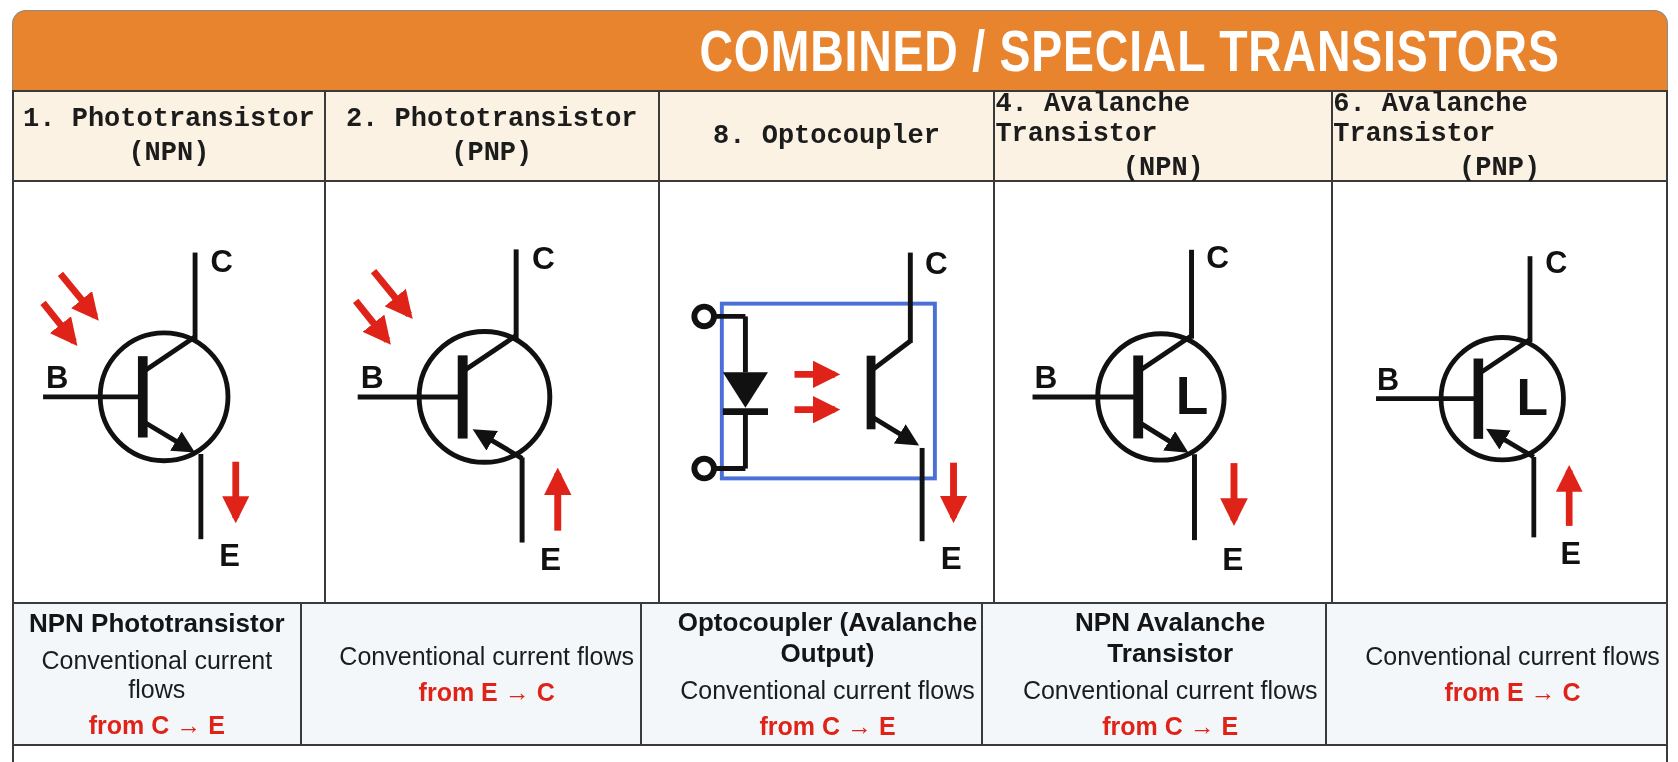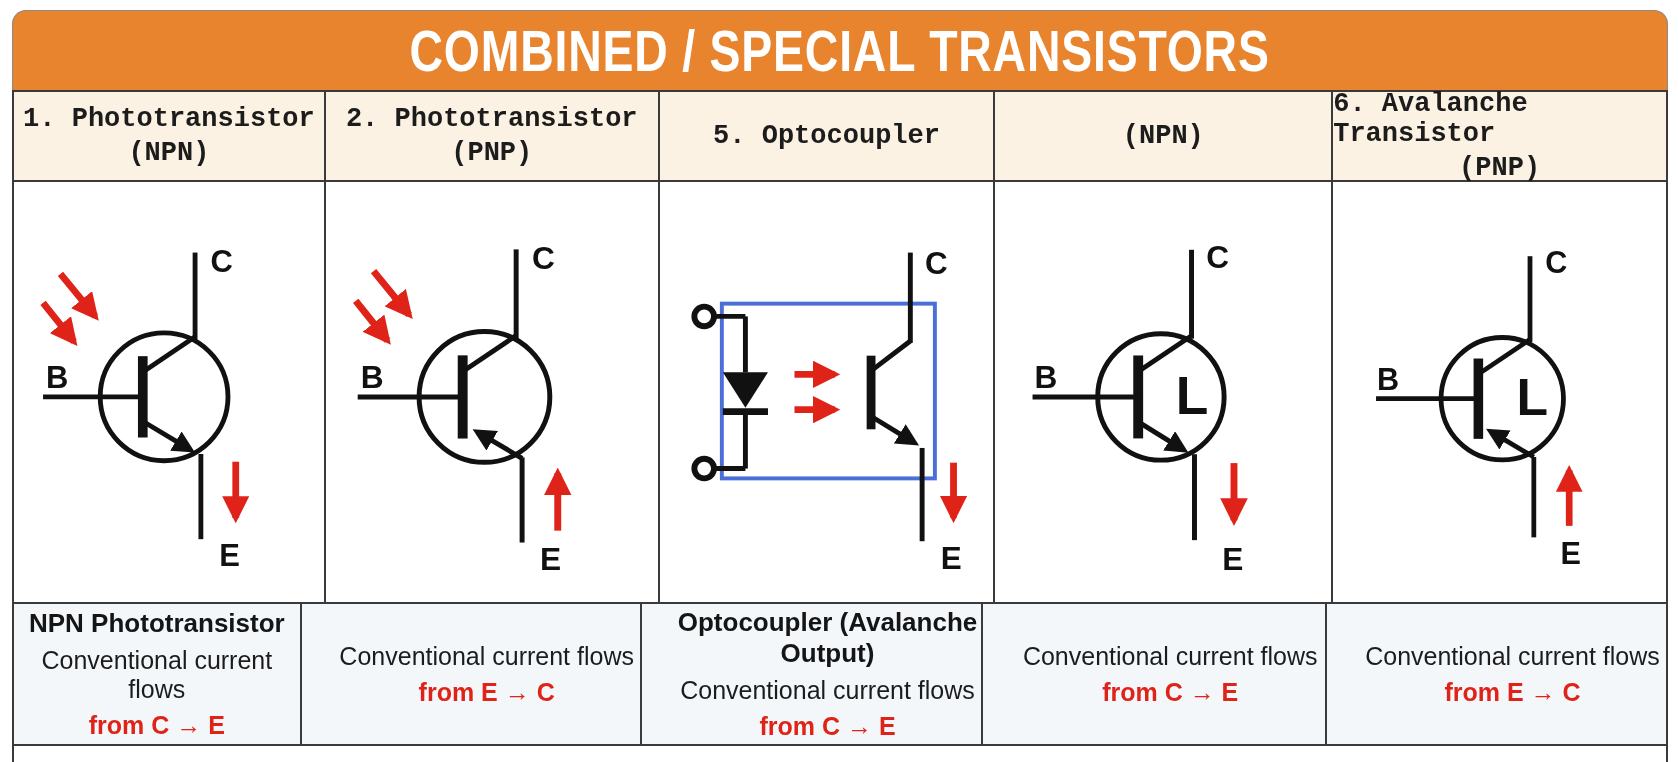--- a/index.html
+++ b/index.html
@@ -13,21 +13,21 @@
     position: absolute;
     left: 12px; top: 10px;
     width: 1656px; height: 752px;
   }
   .banner {
     height: 80px;
     background: var(--banner, #E8832E);
     border: 1px solid #8a8a8a;
     border-bottom: none;
     border-radius: 14px 14px 0 0;
-    display: flex; align-items: center; justify-content: center;
+    display: flex; align-items: center; justify-content: flex-end;
   }
   .banner-title {
     color: #ffffff;
     font-size: 58px;
     font-weight: 700;
     letter-spacing: 1px;
     transform: scaleX(0.80);
     white-space: nowrap;
   }
   .tbl {
@@ -101,23 +101,24 @@
     <div class="row hdr-row">
       <div class="cell hdr-cell">
         <div class="hdr-line">1. Phototransistor</div>
         <div class="hdr-line">(NPN)</div>
       </div>
       <div class="cell hdr-cell">
         <div class="hdr-line">2. Phototransistor</div>
         <div class="hdr-line">(PNP)</div>
       </div>
       <div class="cell hdr-cell">
-        <div class="hdr-line">5. Optocoupler</div>
-      </div>
-      <div class="cell hdr-cell">
+        <div class="hdr-line">8. Optocoupler</div>
+      </div>
+      <div class="cell hdr-cell">
+        <div class="hdr-line">4. Avalanche Transistor</div>
         <div class="hdr-line">(NPN)</div>
       </div>
       <div class="cell hdr-cell">
         <div class="hdr-line">6. Avalanche Transistor</div>
         <div class="hdr-line">(PNP)</div>
       </div>
     </div>
 
     <div class="row diag-row">
 
@@ -231,20 +232,21 @@
       <div class="cell desc-cell">
         <div class="desc-line">Conventional current flows</div>
         <div class="desc-flow">from E → C</div>
       </div>
       <div class="cell desc-cell">
         <div class="desc-title">Optocoupler (Avalanche Output)</div>
         <div class="desc-line">Conventional current flows</div>
         <div class="desc-flow">from C → E</div>
       </div>
       <div class="cell desc-cell">
+        <div class="desc-title">NPN Avalanche Transistor</div>
         <div class="desc-line">Conventional current flows</div>
         <div class="desc-flow">from C → E</div>
       </div>
       <div class="cell desc-cell">
         <div class="desc-line">Conventional current flows</div>
         <div class="desc-flow">from E → C</div>
       </div>
     </div>
 
   </div>

